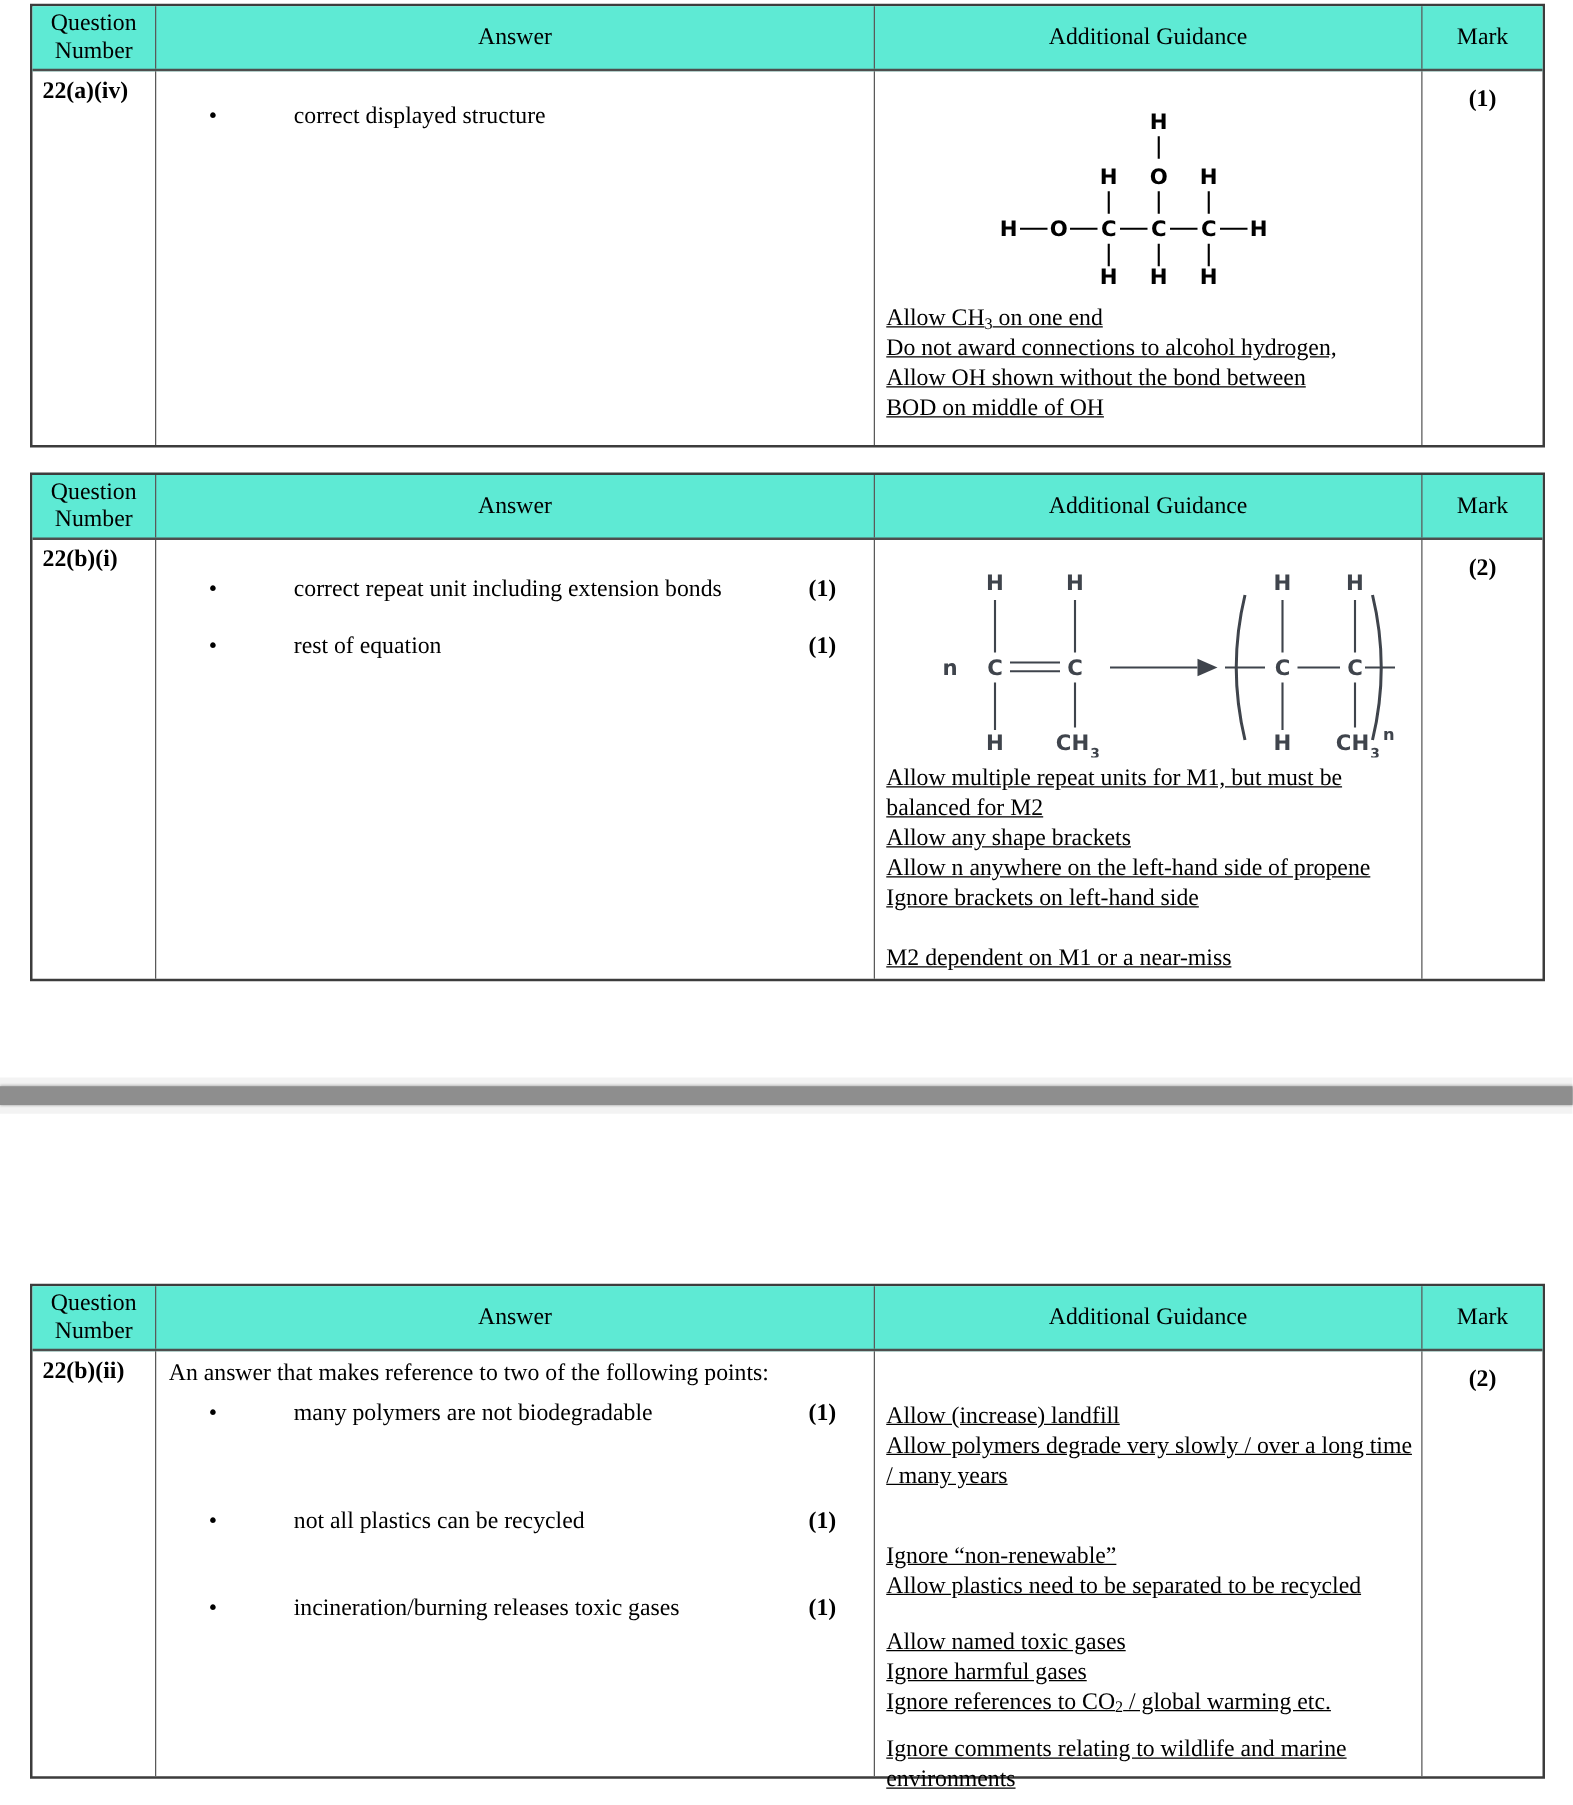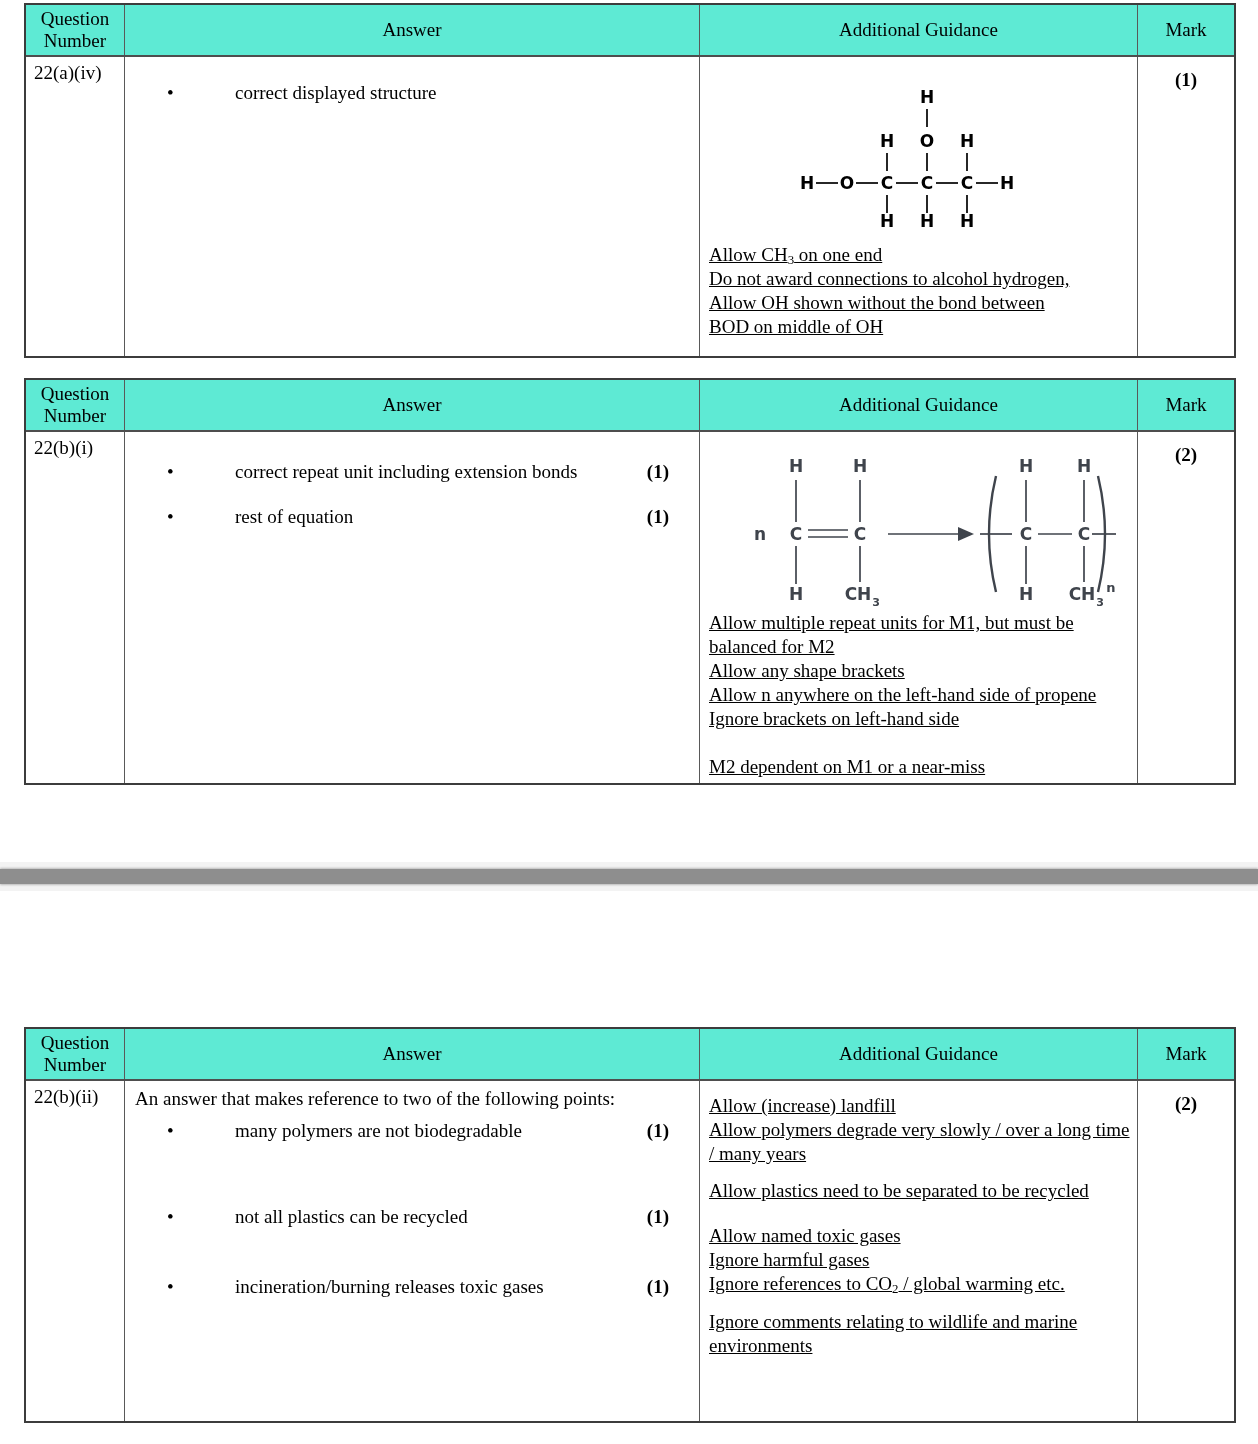--- a/index.html
+++ b/index.html
@@ -26,21 +26,21 @@
     font-size:19px;
   }
   .tbody{display:flex;flex:1;min-height:0;}
   .cell{box-sizing:border-box;border-right:1px solid #595959;}
   .cell:last-child{border-right:none;}
   .c-q{width:99px;}
   .c-a{width:575px;}
   .c-g{width:438px;}
   .c-m{flex:1;}
   .hc{display:flex;align-items:center;justify-content:center;text-align:center;line-height:1.15;}
-  .qcell{font-weight:normal;font-size:19px;padding:5px 6px 0 8px;}
+  .qcell{font-weight:bold;font-size:19px;padding:5px 6px 0 8px;}
   .mcell{font-weight:bold;font-size:19px;text-align:center;padding-top:12px;}
 
   
   .acell{font-size:19px;line-height:24px;}
   .intro{padding:6px 8px 0 10px;}
   .bullet-row{display:flex;padding-left:42px;padding-right:30px;}
   .bullet{width:28px;flex:none;}
   .btext{flex:1;margin-left:40px;}
   .bmark{font-weight:bold;flex:none;}
 
@@ -66,21 +66,21 @@
   .gap-bar{margin-top:7px;height:15px;background:#8e8e8e;
     box-shadow:0 -1px 2px rgba(0,0,0,.22), 0 1px 2px rgba(0,0,0,.22);}
 
   
   .t1{top:3px;height:355px;}
   .t2{top:378px;height:407px;}
   .t3{top:1027px;height:396px;}
 
   .mt24{margin-top:24px;} .mt28{margin-top:28px;} .mt21{margin-top:21px;}
   .mt8{margin-top:8px;} .mt62{margin-top:62px;} .mt46{margin-top:46px;}
-  .mt26{margin-top:13px;} .mt14{margin-top:14px;} .mt12{margin-top:12px;} .mt5{margin-top:5px;}
+  .mt26{margin-top:40px;} .mt14{margin-top:14px;} .mt12{margin-top:12px;} .mt5{margin-top:5px;}
   .blank-line{height:24px;}
 </style>
 </head>
 <body>
 
 <div class="ms-table t1">
   <div class="thead">
     <div class="cell c-q hc">Question Number</div>
     <div class="cell c-a hc">Answer</div>
     <div class="cell c-g hc">Additional Guidance</div>
@@ -242,20 +242,21 @@
         <span class="btext">incineration/burning releases toxic gases</span>
         <span class="bmark">(1)</span>
       </div>
     </div>
     <div class="cell c-g gcell">
       <div class="gtext mt26">
         <div>Allow (increase) landfill</div>
         <div>Allow polymers degrade very slowly / over a long time / many years</div>
       </div>
       <div class="gtext mt26">
+        <div>Ignore “non-renewable”</div>
         <div>Allow plastics need to be separated to be recycled</div>
       </div>
       <div class="gtext mt21">
         <div>Allow named toxic gases</div>
         <div>Ignore harmful gases</div>
         <div><span>Ignore references to CO</span><sub>2</sub><span> / global warming etc.</span></div>
       </div>
       <div class="gtext mt14">
         <div>Ignore comments relating to wildlife and marine environments</div>
       </div>

